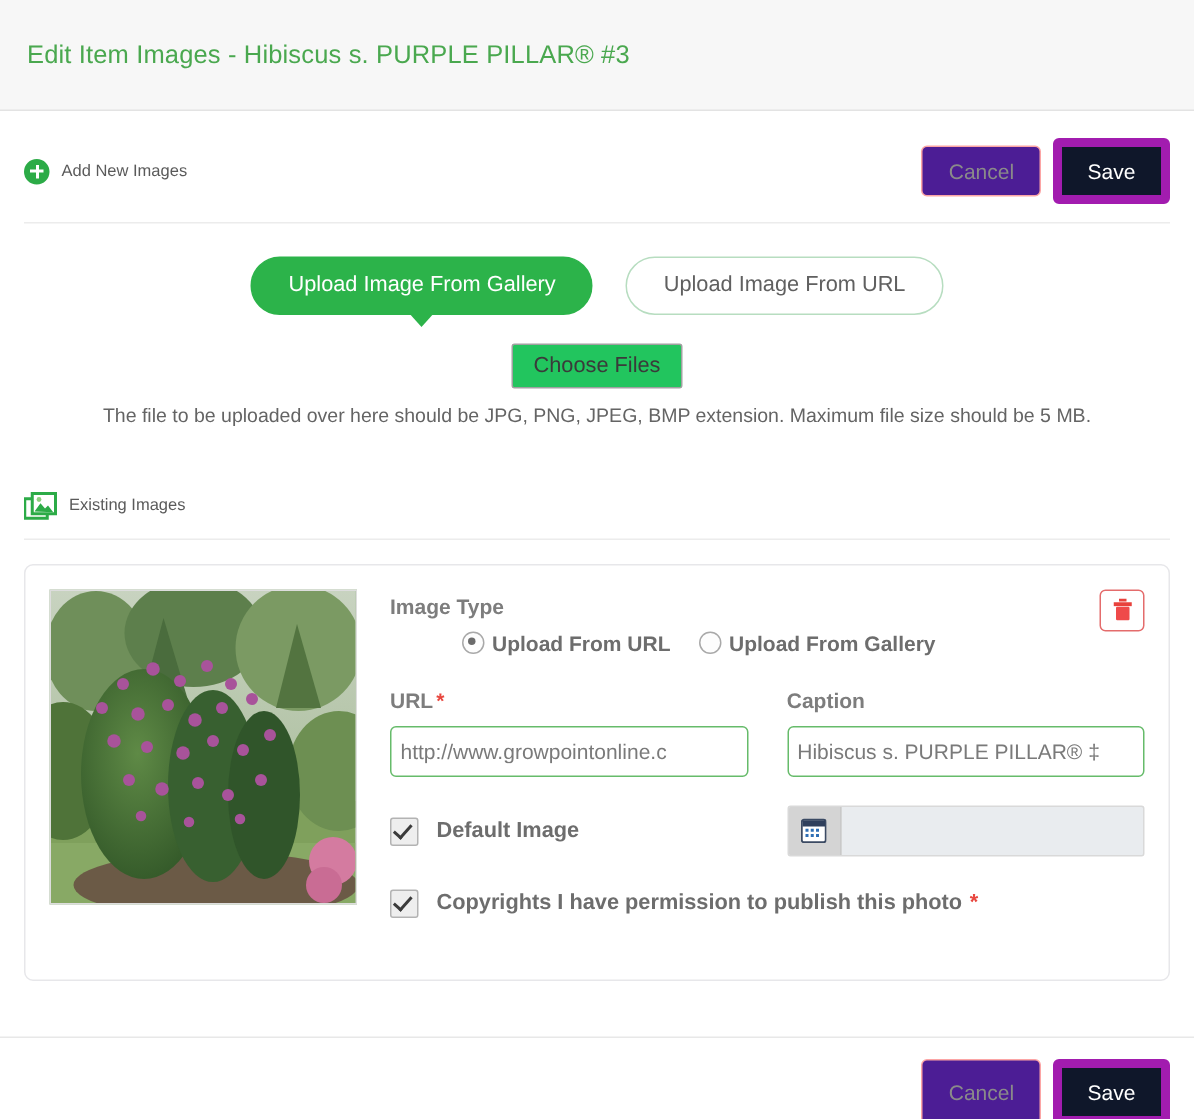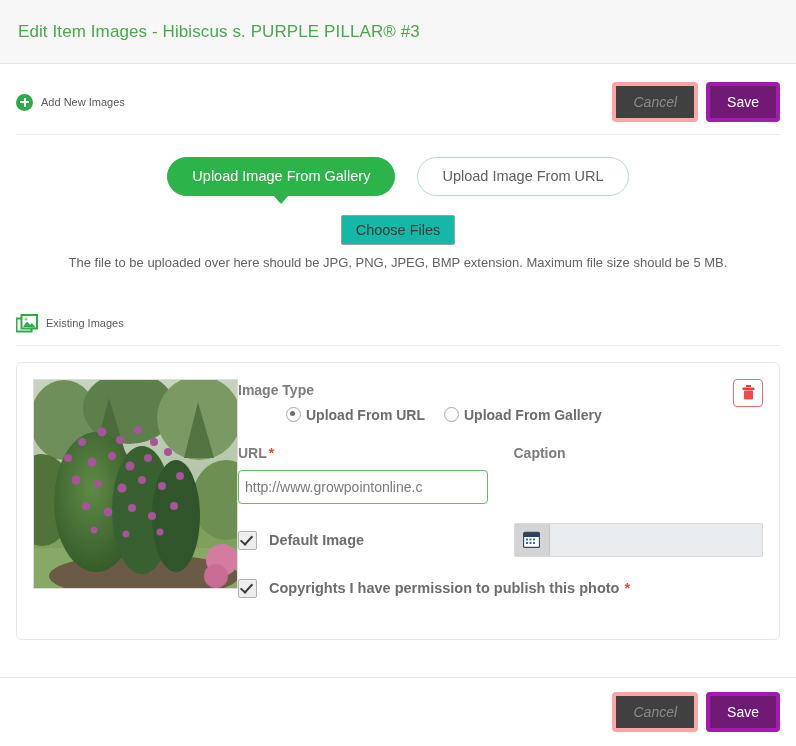--- a/index.html
+++ b/index.html
@@ -10,21 +10,21 @@
     width: 796px;
     height: 746px;
     background: #ffffff;
     font-family: "Liberation Sans", sans-serif;
     color: #555555;
     overflow: hidden;
   }
 
   
   .page-header {
-    height: 64px;
+    height: 74px;
     box-sizing: border-box;
     background: #f7f7f7;
     border-bottom: 1px solid #e3e3e3;
     display: flex;
     align-items: center;
     padding: 0 18px;
   }
   .page-header .title {
     font-size: 17px;
     color: #4aa84f;
@@ -86,28 +86,27 @@
   .btn {
     font-family: "Liberation Sans", sans-serif;
     font-size: 14px;
     border-radius: 4px;
     padding: 9px 17px;
     cursor: pointer;
     line-height: 1;
     box-sizing: border-box;
   }
   .btn-cancel {
-    background: #404040;
-    border: 4px solid #fca5a5;
+    background: #4c1d95;
+    border: 1px solid #fca5a5;
     color: #8a8a8a;
-    font-style: italic;
   }
   .btn-save {
-    background: #701a75;
-    border: 4px solid #a21caf;
+    background: #0f172a;
+    border: 6px solid #a21caf;
     color: #ffffff;
   }
 
   
   .upload-area {
     padding-top: 22px;
     display: flex;
     flex-direction: column;
     align-items: center;
   }
@@ -143,21 +142,21 @@
     border-top: 10px solid #2cb34a;
   }
   .pill-inactive {
     background: #ffffff;
     color: #606060;
     border: 1px solid #b7ddc0;
   }
 
   .choose-files {
     margin-top: 19px;
-    background: #14b8a6;
+    background: #22c55e;
     border: 1px solid #a0a0a0;
     border-radius: 2px;
     font-size: 14.5px;
     color: #3a3a3a;
     padding: 5px 14px;
     font-family: "Liberation Sans", sans-serif;
     cursor: pointer;
     line-height: 1.25;
   }
   .help-text {
@@ -167,20 +166,21 @@
     text-align: center;
   }
 
   
   .cards-wrap { padding: 16px 16px 0 16px; }
   .image-card {
     border: 1px solid #e7e7ea;
     border-radius: 6px;
     padding: 16px;
     display: flex;
+    gap: 22px;
     position: relative;
     box-sizing: border-box;
     min-height: 278px;
   }
   .thumb {
     width: 203px;
     height: 208px;
     flex: 0 0 auto;
     border: 1px solid #dddddd;
     overflow: hidden;
@@ -472,20 +472,21 @@
 
         <div class="two-col">
           <div class="col">
             <span class="field-label">
               <span>URL</span><span class="req">*</span>
             </span>
             <input class="text-input" type="text" value="http://www.growpointonline.c" style="">
           </div>
           <div class="col">
             <span class="field-label">Caption</span>
+            <input class="text-input" type="text" value="Hibiscus s. PURPLE PILLAR® ‡" style="">
           </div>
         </div>
 
         <div class="two-col rows-gap-1">
           <div class="col" style="display:flex;align-items:flex-end;padding-bottom:7px;">
             <div class="check-row">
               <span class="checkbox checked"></span>
               <span>Default Image</span>
             </div>
           </div>

